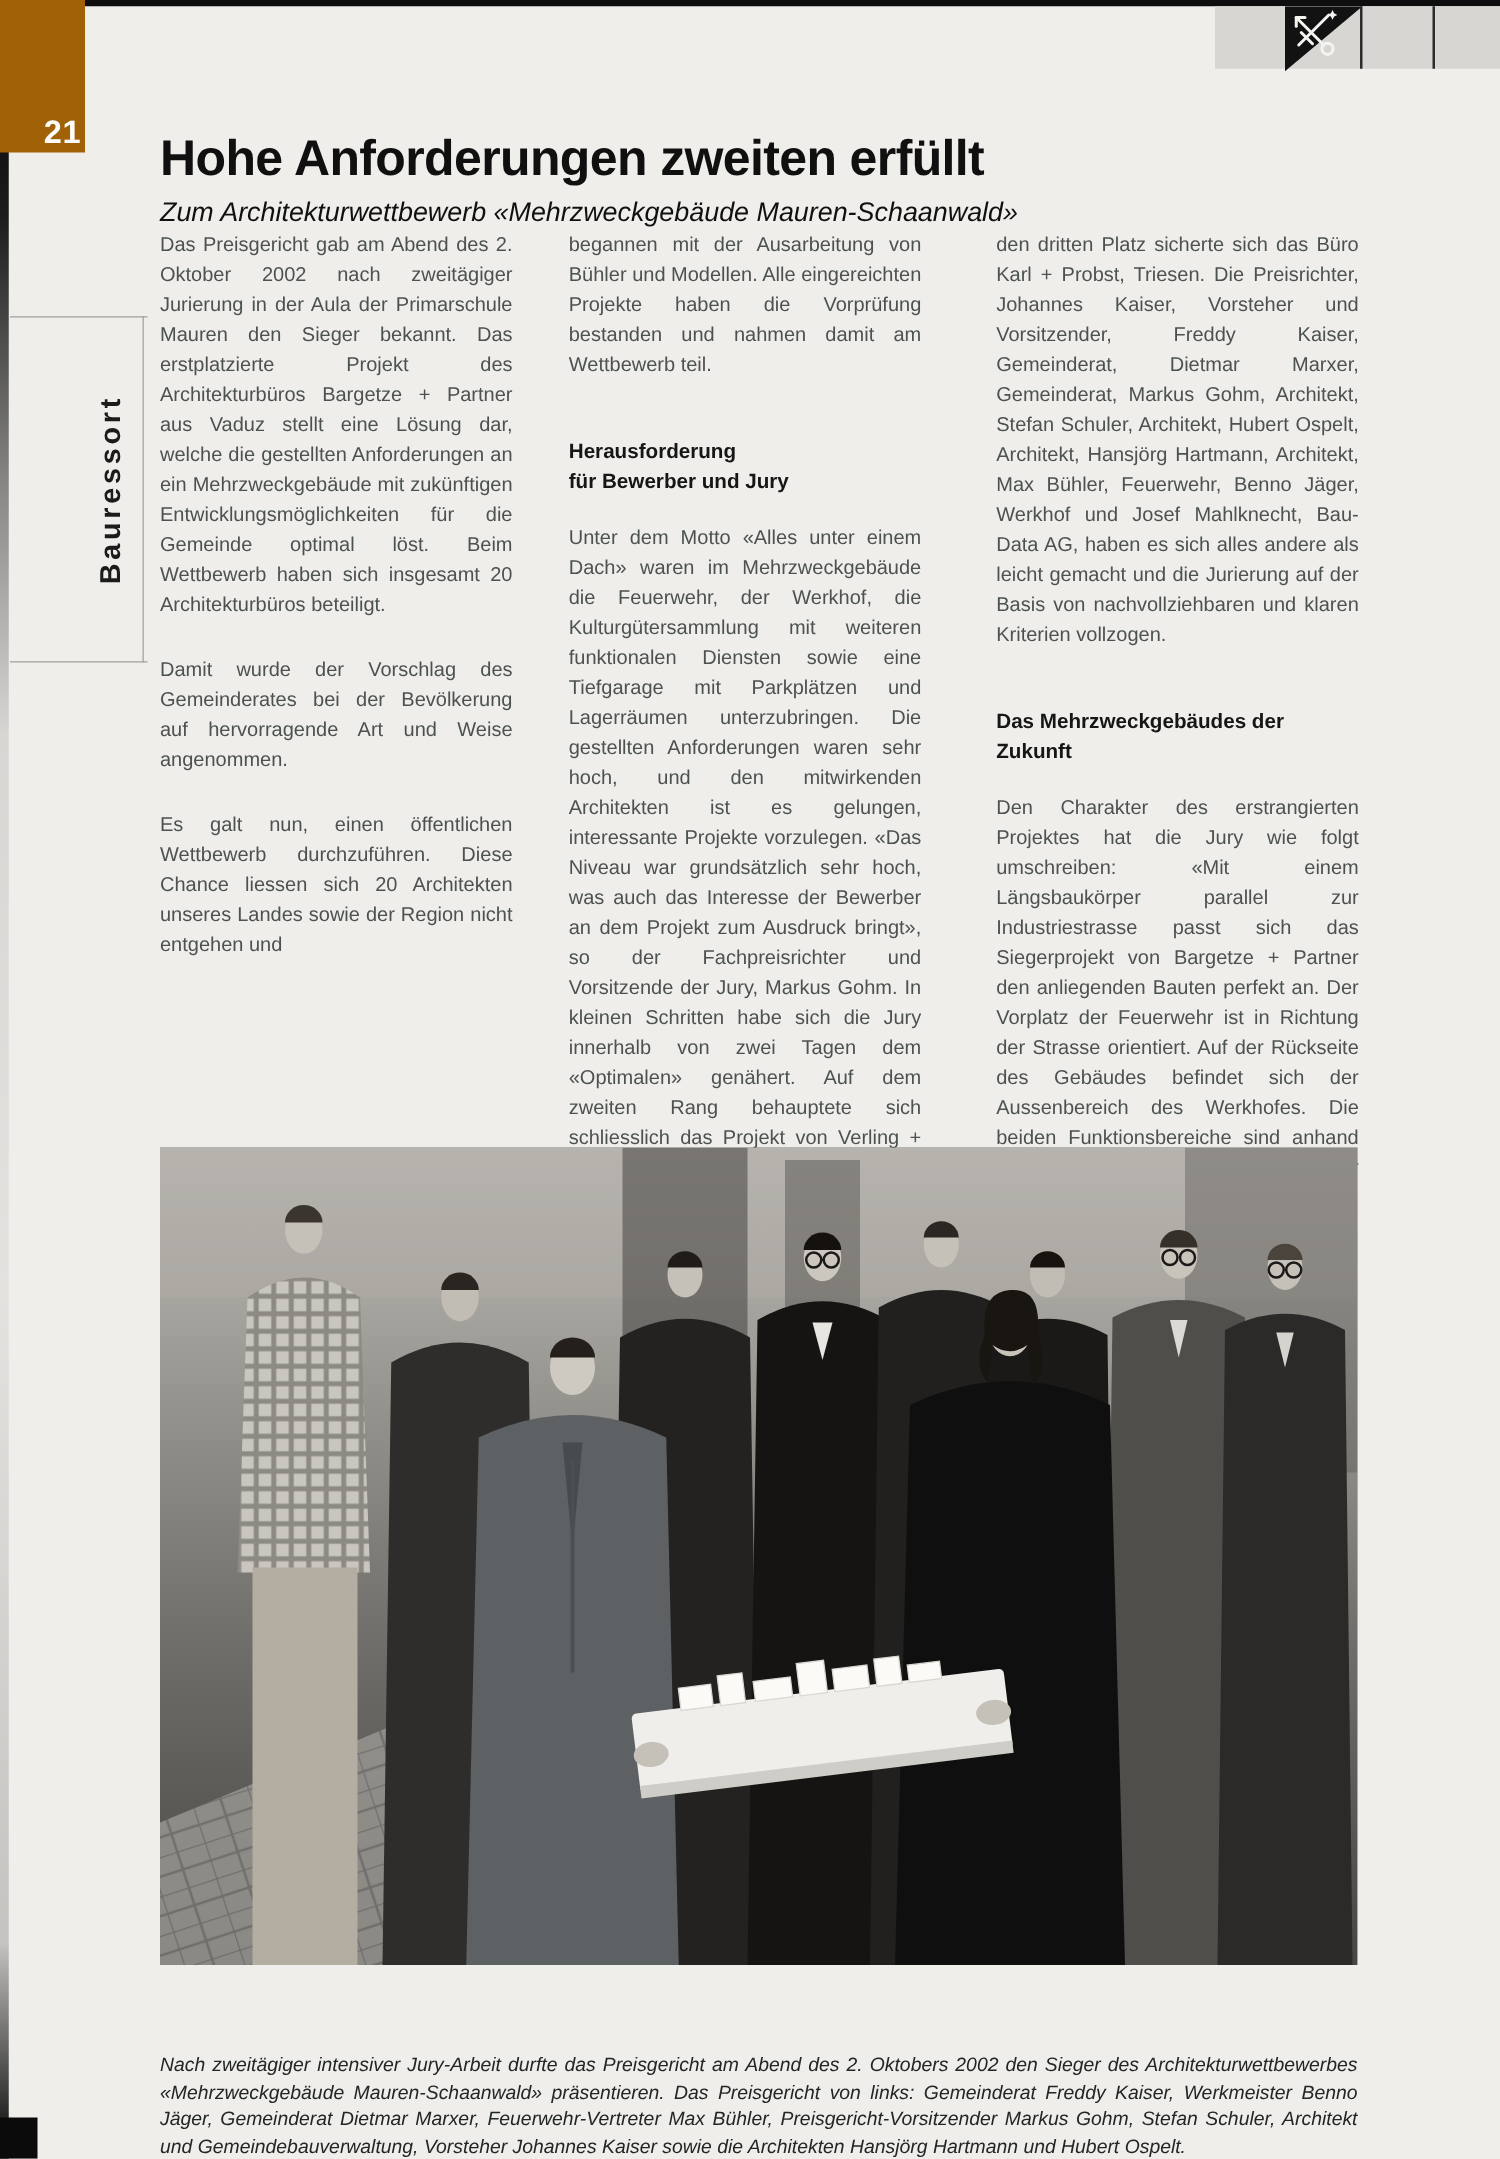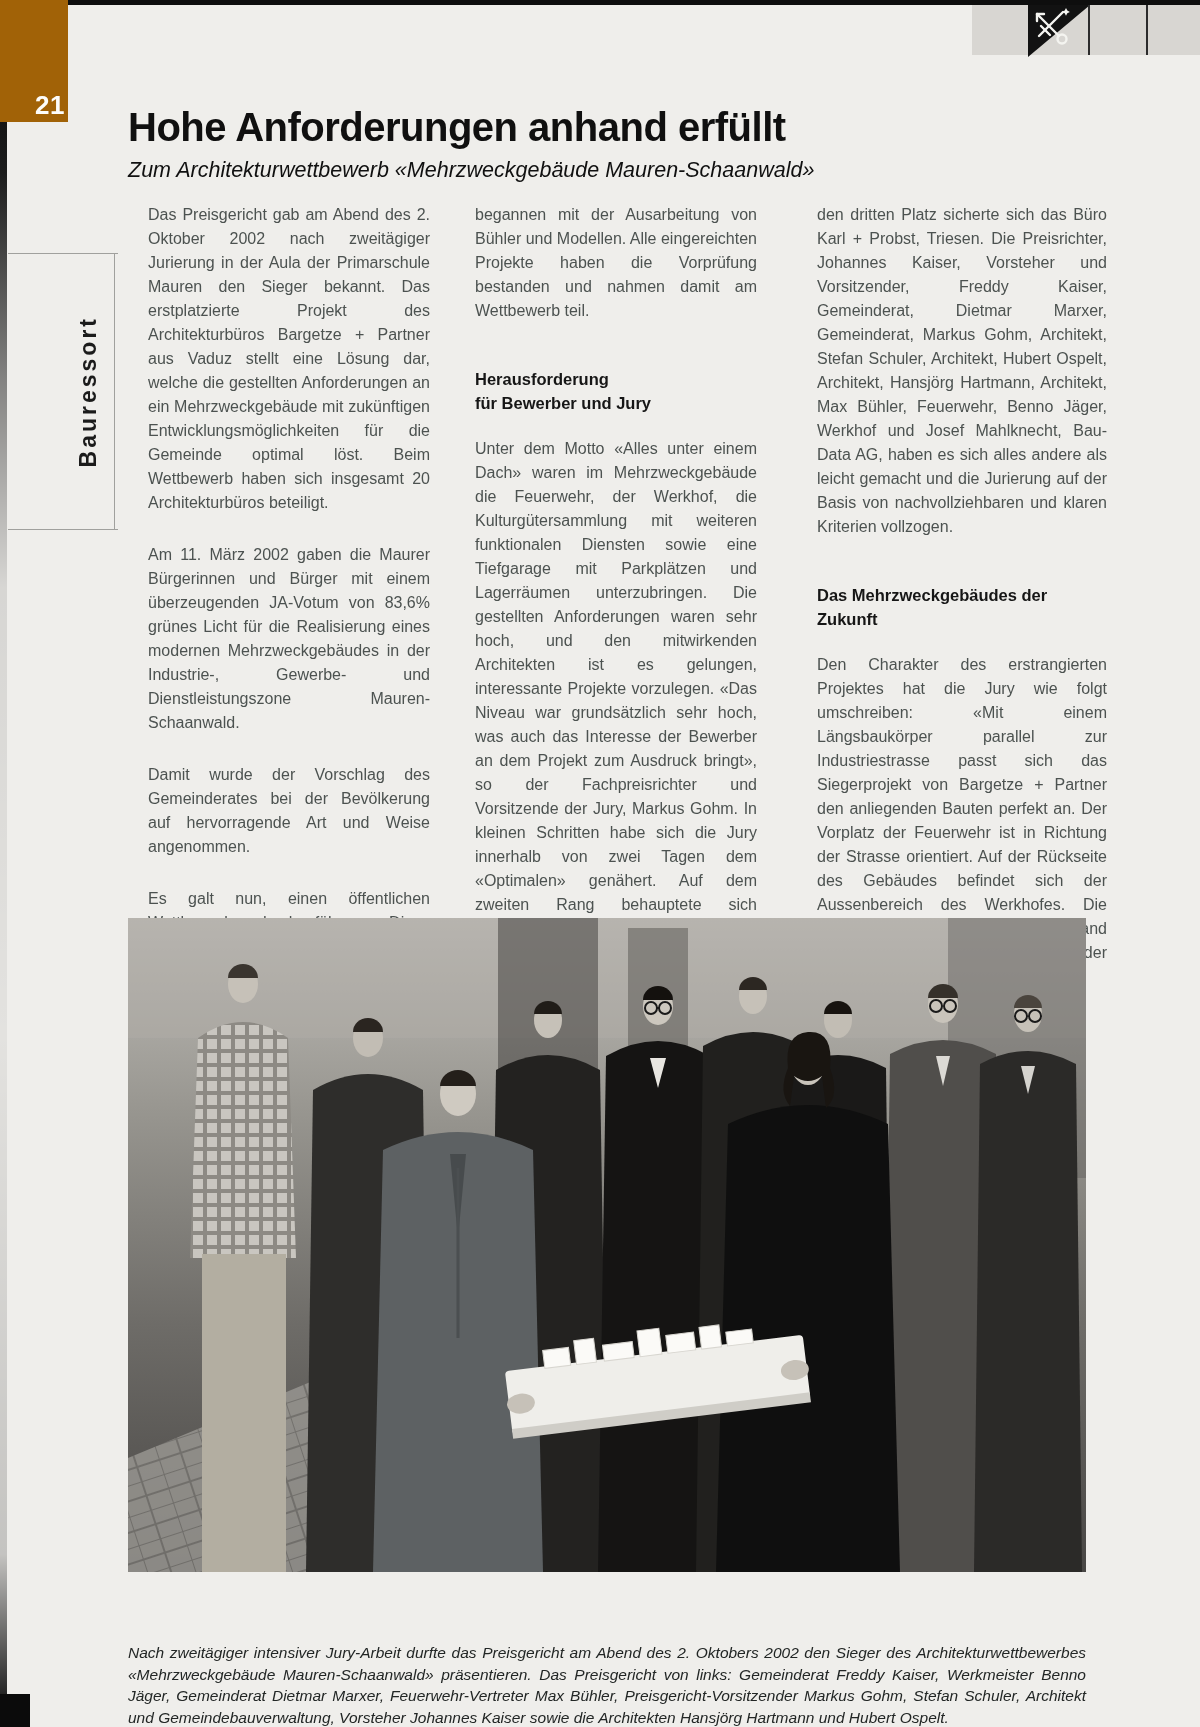--- a/index.html
+++ b/index.html
@@ -30,22 +30,22 @@
   .section-label{position:absolute;left:64px;top:253px;width:48px;height:277px;
     display:flex;align-items:center;justify-content:center;}
   .section-label span{writing-mode:vertical-rl;transform:rotate(180deg);
     font-weight:bold;font-size:23px;letter-spacing:3px;color:#1b1b1b;}
   
   .headline{position:absolute;left:128px;top:78px;width:950px;
     font-size:40px;font-weight:bold;letter-spacing:-.5px;color:#101010;}
   .subtitle{position:absolute;left:128px;top:140px;width:950px;
     font-size:21.5px;font-weight:normal;font-style:italic;color:#101010;}
   
-  .col{position:absolute;top:203px;width:282px;font-size:16px;line-height:24px;
-    color:#4c5250;text-align:justify;margin-left:20px;}
+  .col{position:absolute;top:185px;width:282px;font-size:16px;line-height:24px;
+    color:#4c5250;text-align:justify;}
   .col-1{left:128px;}
   .col-2{left:455px;}
   .col-3{left:797px;width:290px;}
   .col p{margin:0 0 28px 0;}
   .subhead{font-weight:bold;font-size:16.5px;line-height:24px;color:#161616;
     margin:44px 0 22px 0;white-space:pre-line;text-align:left;}
   
   .photo{position:absolute;left:128px;top:918px;width:958px;height:654px;overflow:hidden;
     background:#7c7a76;}
   .photo svg{display:block;}
@@ -82,26 +82,25 @@
 <div class="band-line1"></div>
 <div class="band-line2"></div>
 
 <div class="section-rule-top"></div>
 <div class="section-vrule"></div>
 <div class="section-rule-bottom"></div>
 <div class="section-label">
   <span>Bauressort</span>
 </div>
 
-<h1 class="headline">Hohe Anforderungen anhand erfüllt</h1>
+<h1 class="headline">Hohe Anforderungen zweiten erfüllt</h1>
 <h2 class="subtitle">Zum Architekturwettbewerb «Mehrzweckgebäude Mauren-Schaanwald»</h2>
 
 <div class="col col-1">
   <p>Das Preisgericht gab am Abend des 2. Oktober 2002 nach zweitägiger Jurierung in der Aula der Primarschule Mauren den Sieger bekannt. Das erstplatzierte Projekt des Architekturbüros Bargetze + Partner aus Vaduz stellt eine Lösung dar, welche die gestellten Anforderungen an ein Mehrzweckgebäude mit zukünftigen Entwicklungsmöglichkeiten für die Gemeinde optimal löst. Beim Wettbewerb haben sich insgesamt 20 Architekturbüros beteiligt.</p>
-  <p>Am 11. März 2002 gaben die Maurer Bürgerinnen und Bürger mit einem überzeugenden JA-Votum von 83,6% grünes Licht für die Realisierung eines modernen Mehrzweckgebäudes in der Industrie-, Gewerbe- und Dienstleistungszone Mauren-Schaanwald.</p>
   <p>Damit wurde der Vorschlag des Gemeinderates bei der Bevölkerung auf hervorragende Art und Weise angenommen.</p>
   <p>Es galt nun, einen öffentlichen Wettbewerb durchzuführen. Diese Chance liessen sich 20 Architekten unseres Landes sowie der Region nicht entgehen und</p>
 </div>
 
 <div class="col col-2">
   <p>begannen mit der Ausarbeitung von Bühler und Modellen. Alle eingereichten Projekte haben die Vorprüfung bestanden und nahmen damit am Wettbewerb teil.</p>
   <div class="subhead">Herausforderung
 für Bewerber und Jury</div>
   <p>Unter dem Motto «Alles unter einem Dach» waren im Mehrzweckgebäude die Feuerwehr, der Werkhof, die Kulturgütersammlung mit weiteren funktionalen Diensten sowie eine Tiefgarage mit Parkplätzen und Lagerräumen unterzubringen. Die gestellten Anforderungen waren sehr hoch, und den mitwirkenden Architekten ist es gelungen, interessante Projekte vorzulegen. «Das Niveau war grundsätzlich sehr hoch, was auch das Interesse der Bewerber an dem Projekt zum Ausdruck bringt», so der Fachpreisrichter und Vorsitzende der Jury, Markus Gohm. In kleinen Schritten habe sich die Jury innerhalb von zwei Tagen dem «Optimalen» genähert. Auf dem zweiten Rang behauptete sich schliesslich das Projekt von Verling + Partner, Vaduz sowie</p>
 </div>

